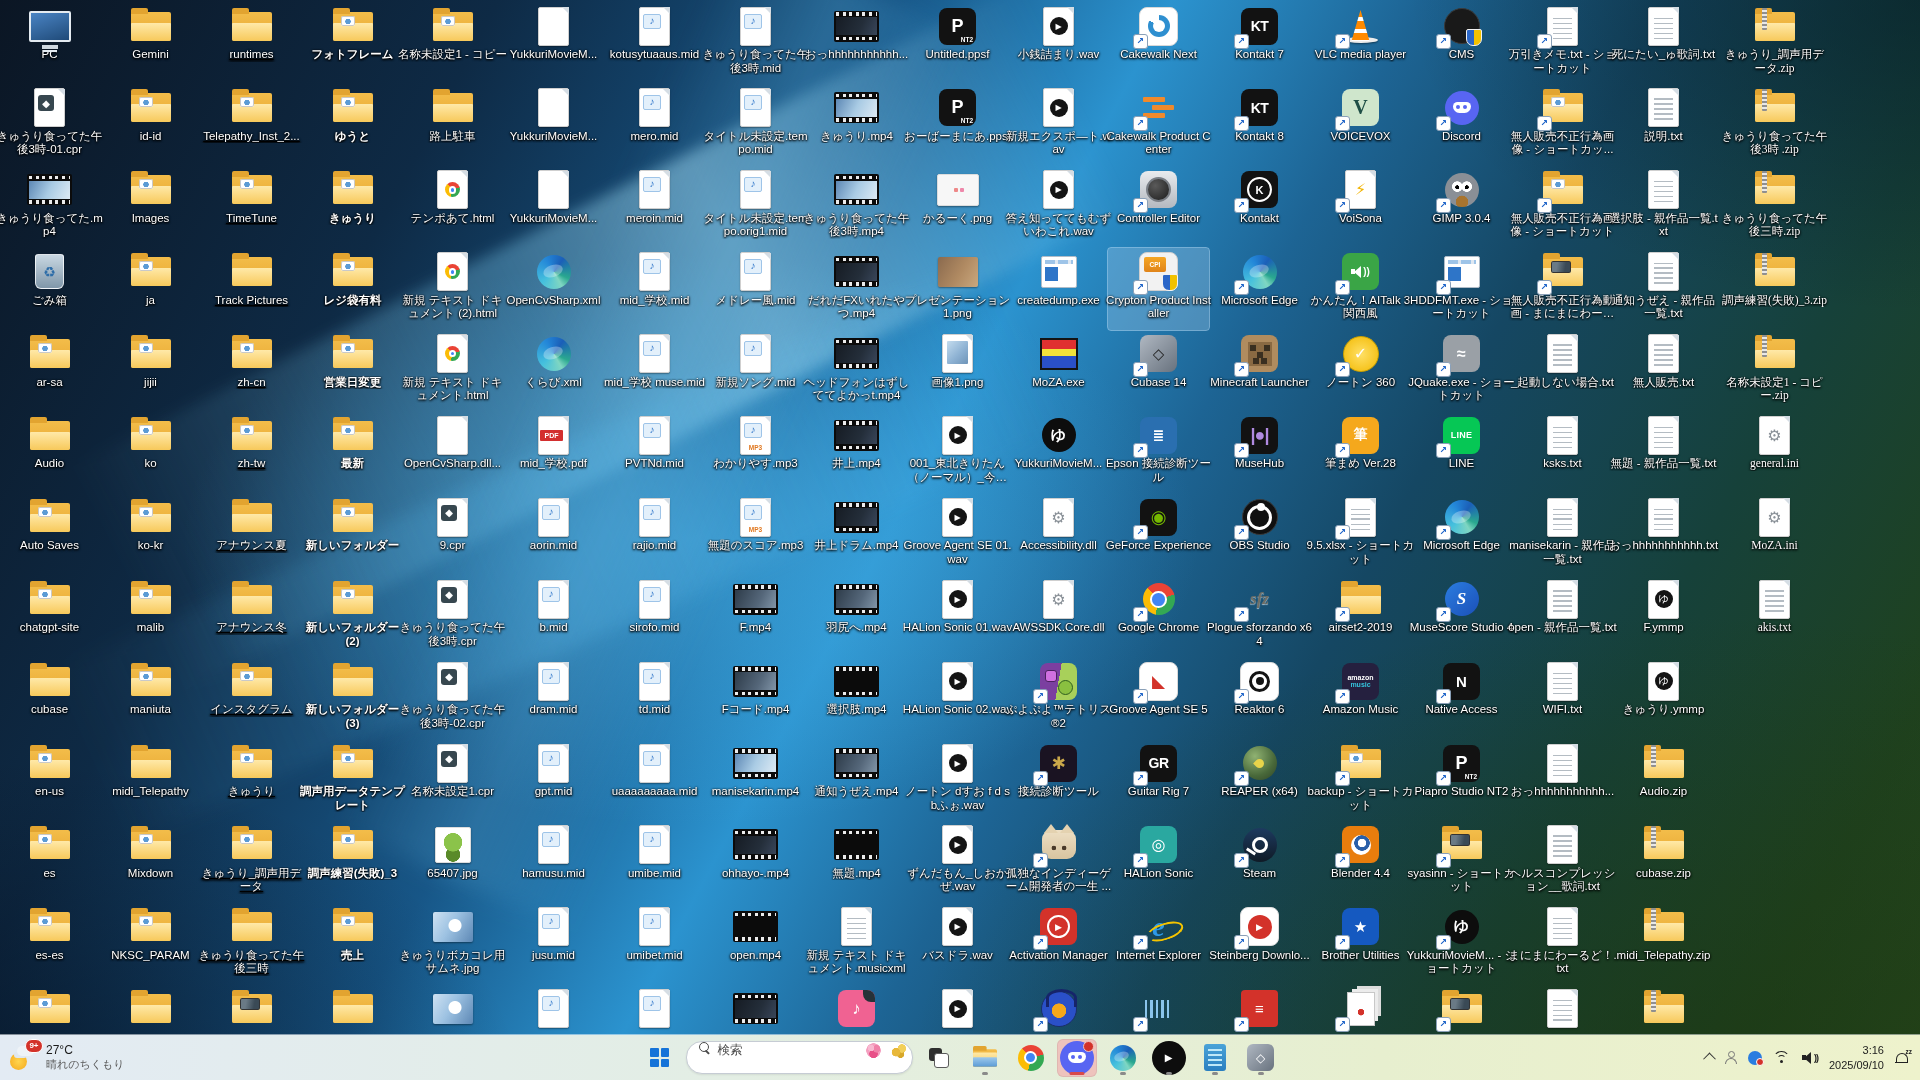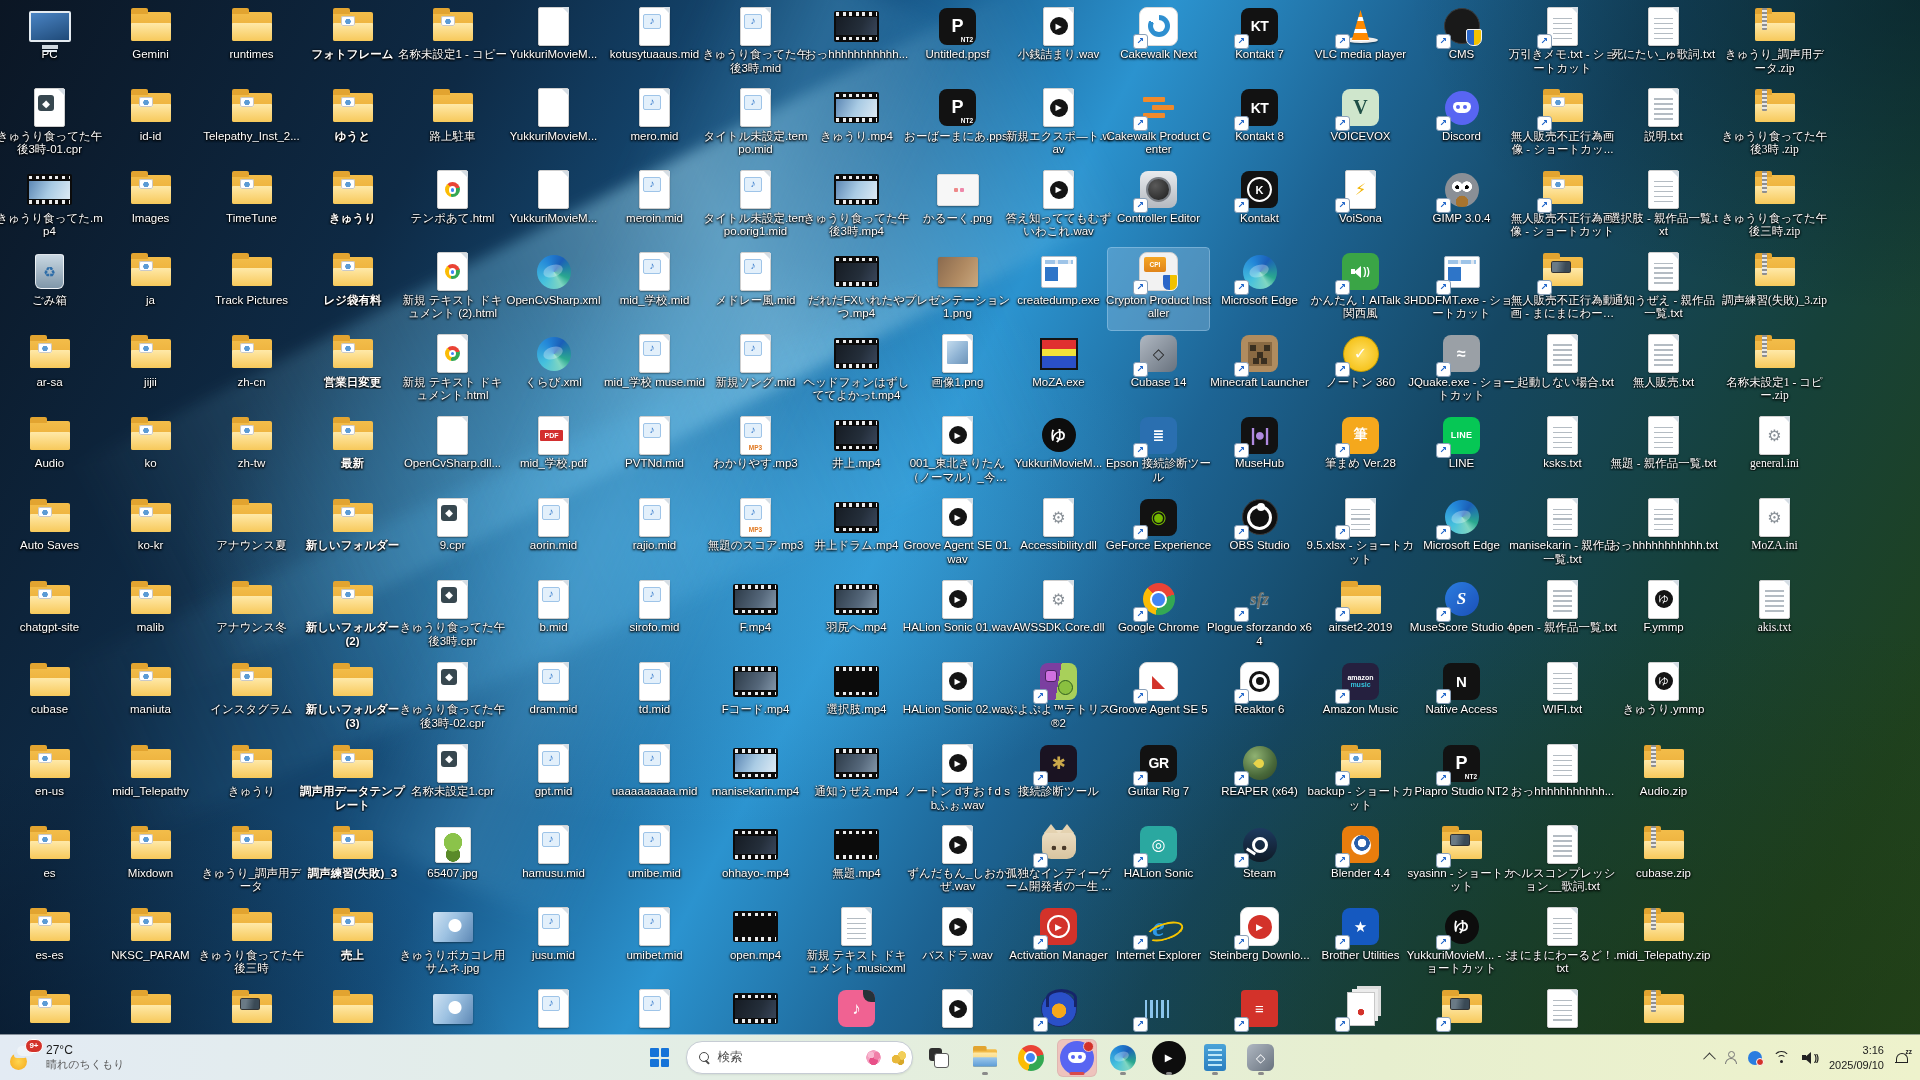--- a/index.html
+++ b/index.html
@@ -234,21 +234,21 @@
       border-radius:8px;padding:1.5px 3.5px;border:1px solid #fff;z-index:2}
   .wtext{display:flex;flex-direction:column;line-height:1.25}
   .wtemp{font-size:12px;color:#1b1b1b}
   .wcond{font-size:11px;color:#5a5a5a}
   .tb-center{margin:0 auto;display:flex;align-items:center;gap:6px}
   .tbbtn{width:40px;height:38px;border-radius:6px;display:flex;align-items:center;justify-content:center;position:relative}
   .tbbtn.active{background:#eec3bd;box-shadow:inset 0 0 0 1px rgba(0,0,0,.06)}
   .startlogo{width:19px;height:19px;display:grid;grid-template-columns:1fr 1fr;gap:2px}
   .startlogo i{background:#1573d8;border-radius:1px}
   .searchbox{width:208px;height:31px;background:#fff;border:1px solid #c6ccd4;border-radius:16px;
-      display:flex;align-items:center;gap:8px;padding:0 5px 0 12px;box-shadow:0 1px 2px rgba(0,0,0,.08)}
+      display:flex;gap:8px;padding:0 5px 0 12px;box-shadow:0 1px 2px rgba(0,0,0,.08)}
   .mag{position:relative;width:11px;height:11px;flex:none}
   .mag::before{content:"";position:absolute;left:0;top:0;width:8px;height:8px;border:1.6px solid #4a4a4a;border-radius:50%}
   .mag::after{content:"";position:absolute;right:0;bottom:0;width:4.5px;height:1.6px;background:#4a4a4a;transform:rotate(45deg)}
   .search-label{flex:1;font-size:12.5px;color:#4a4a4a}
   .sdeco{width:17px;height:17px;border-radius:50%;flex:none}
   .sdeco.flower{background:radial-gradient(circle at 35% 35%,#f8b8d0 3px,transparent 3.5px),
       radial-gradient(circle at 68% 40%,#f080a8 3.5px,transparent 4px),
       radial-gradient(circle at 50% 70%,#e85088 4px,transparent 4.5px),
       radial-gradient(circle at 50% 50%,#f4a0c0 7px,transparent 7.5px)}
   .sdeco.leaf{background:radial-gradient(circle at 35% 60%,#e8b83a 4px,transparent 4.5px),
@@ -498,21 +498,21 @@
         </div>
         <div class="lbl">NKSC_PARAM</div>
       </div>
       <div class="cell">
         <div class="ic">
           <span class="folder"></span>
         </div>
         <div class="lbl"></div>
       </div>
     </div>
-    <div class="dcol" style="left: 201px;">
+    <div class="dcol" style="left: 201px; text-decoration: underline;">
       <div class="cell">
         <div class="ic">
           <span class="folder"></span>
         </div>
         <div class="lbl">runtimes</div>
       </div>
       <div class="cell">
         <div class="ic">
           <span class="folder">
             <span class="chip"></span>

